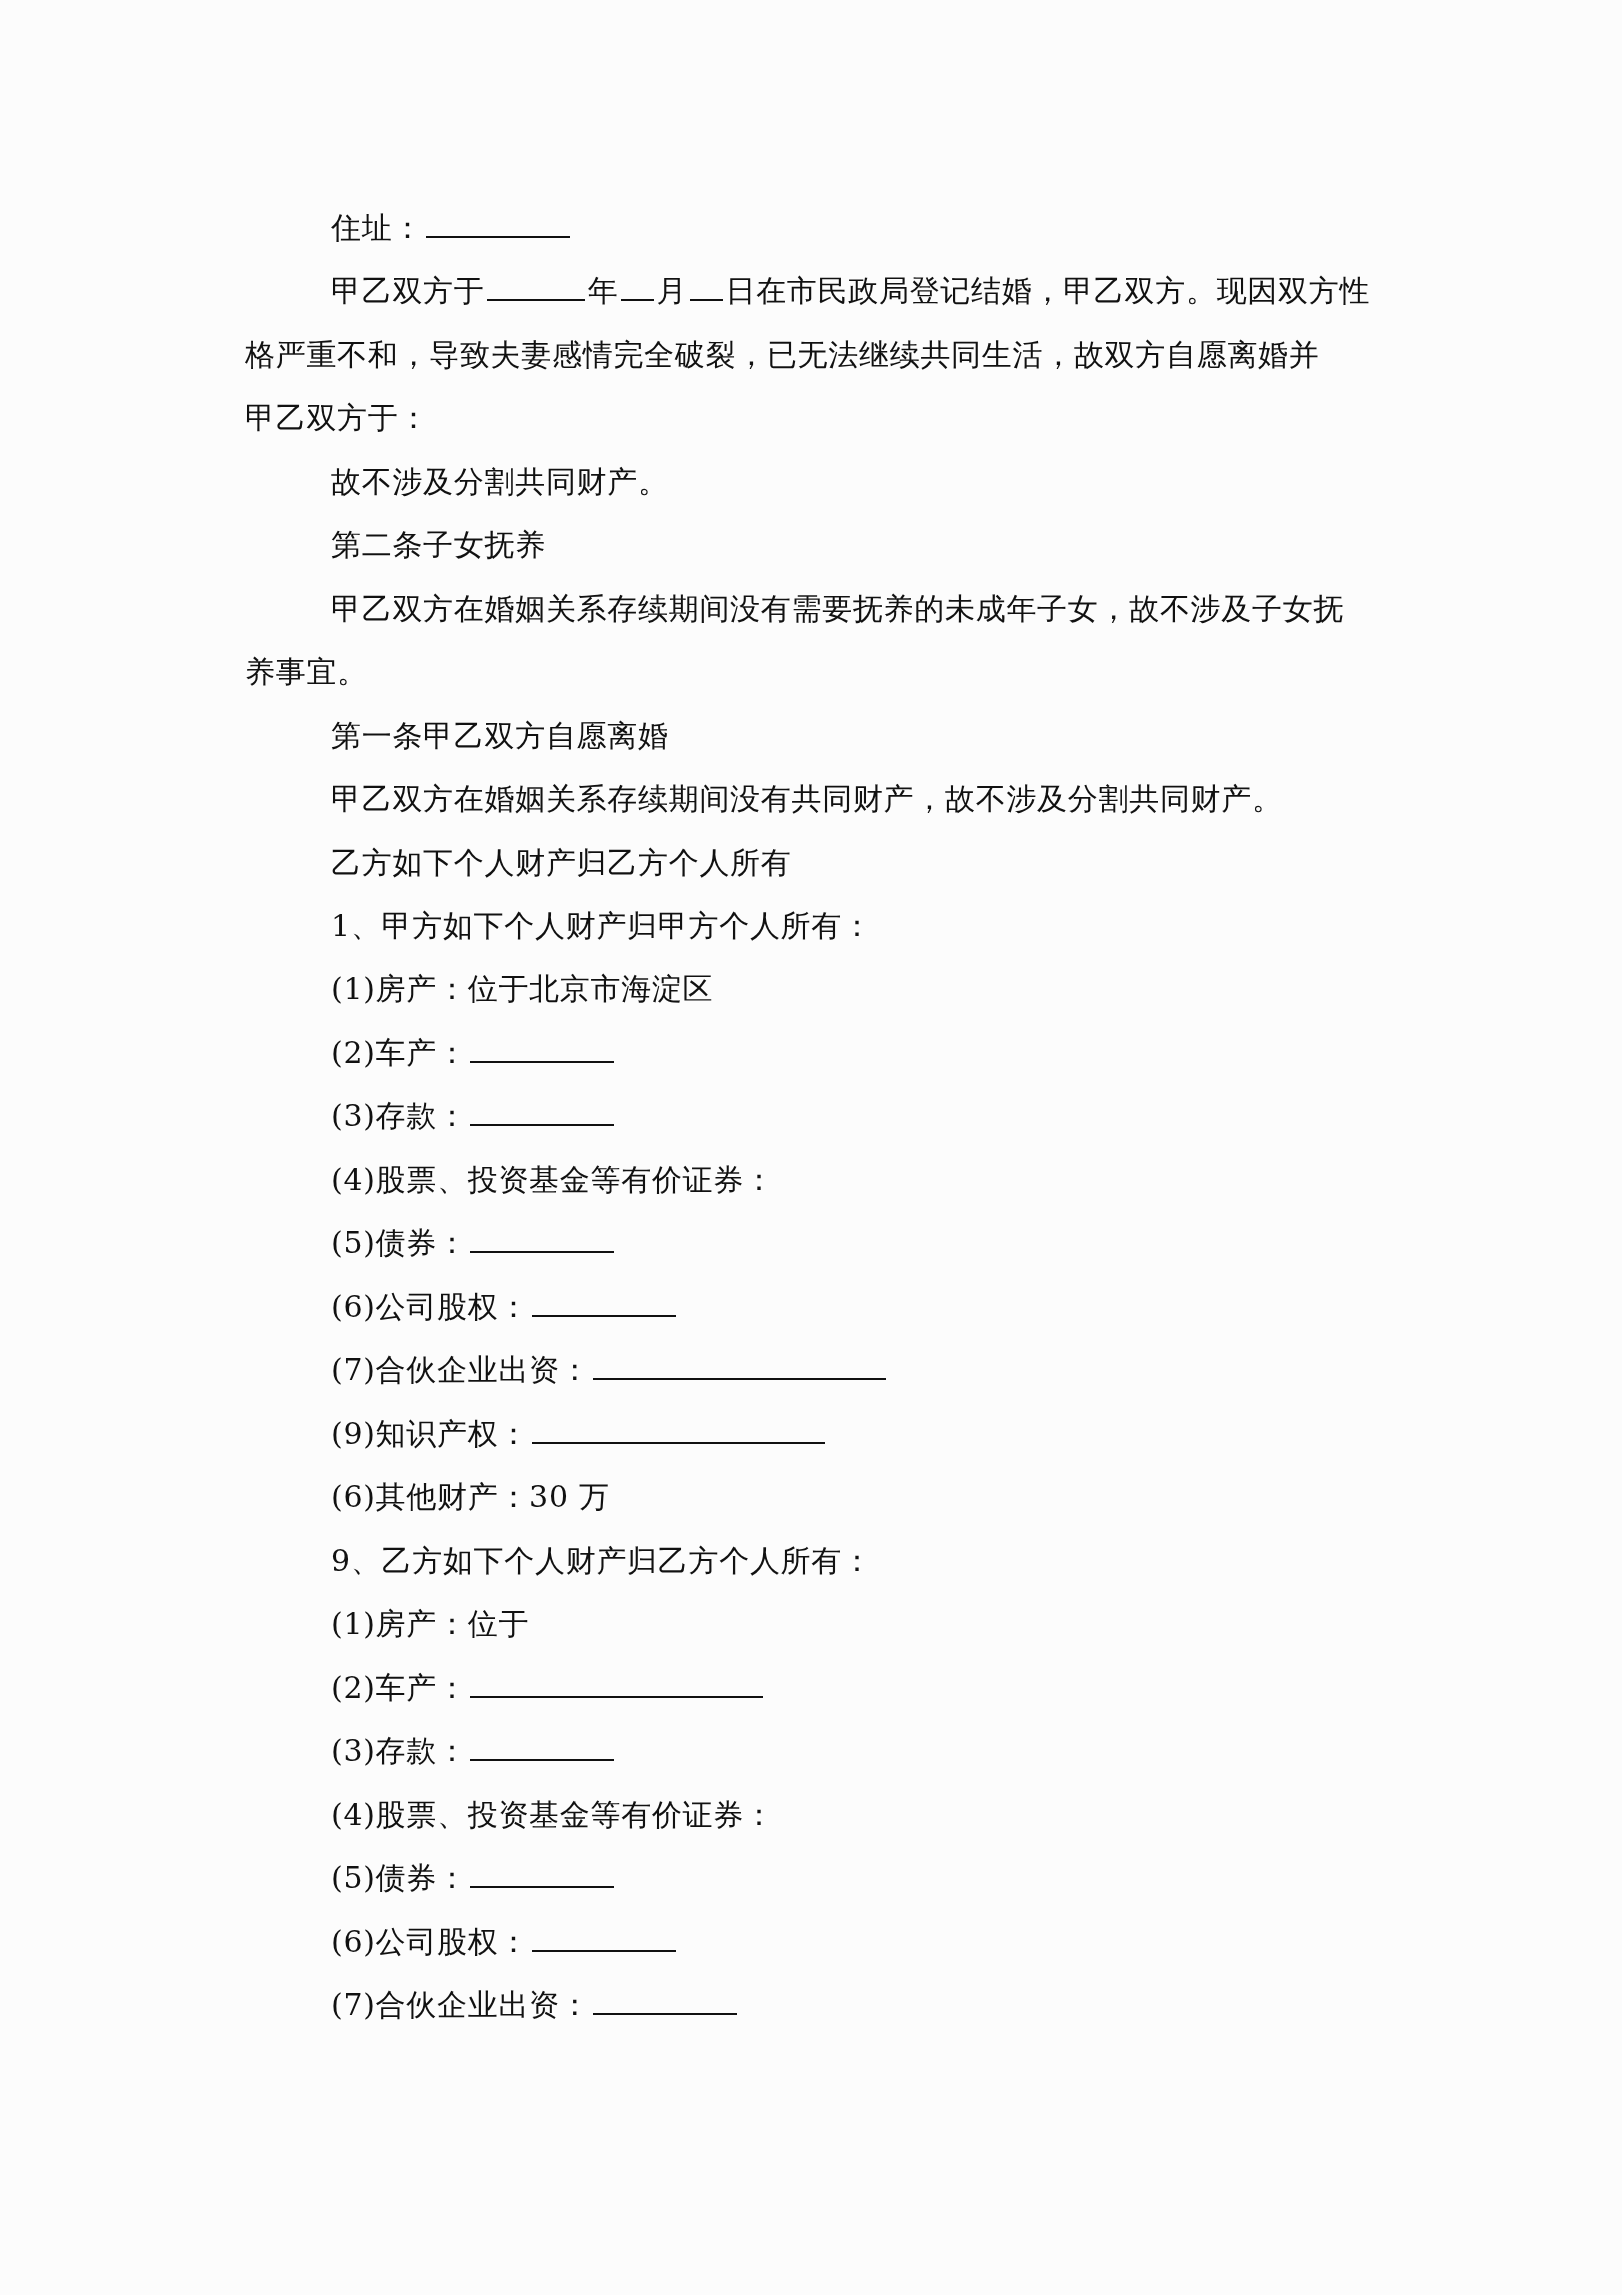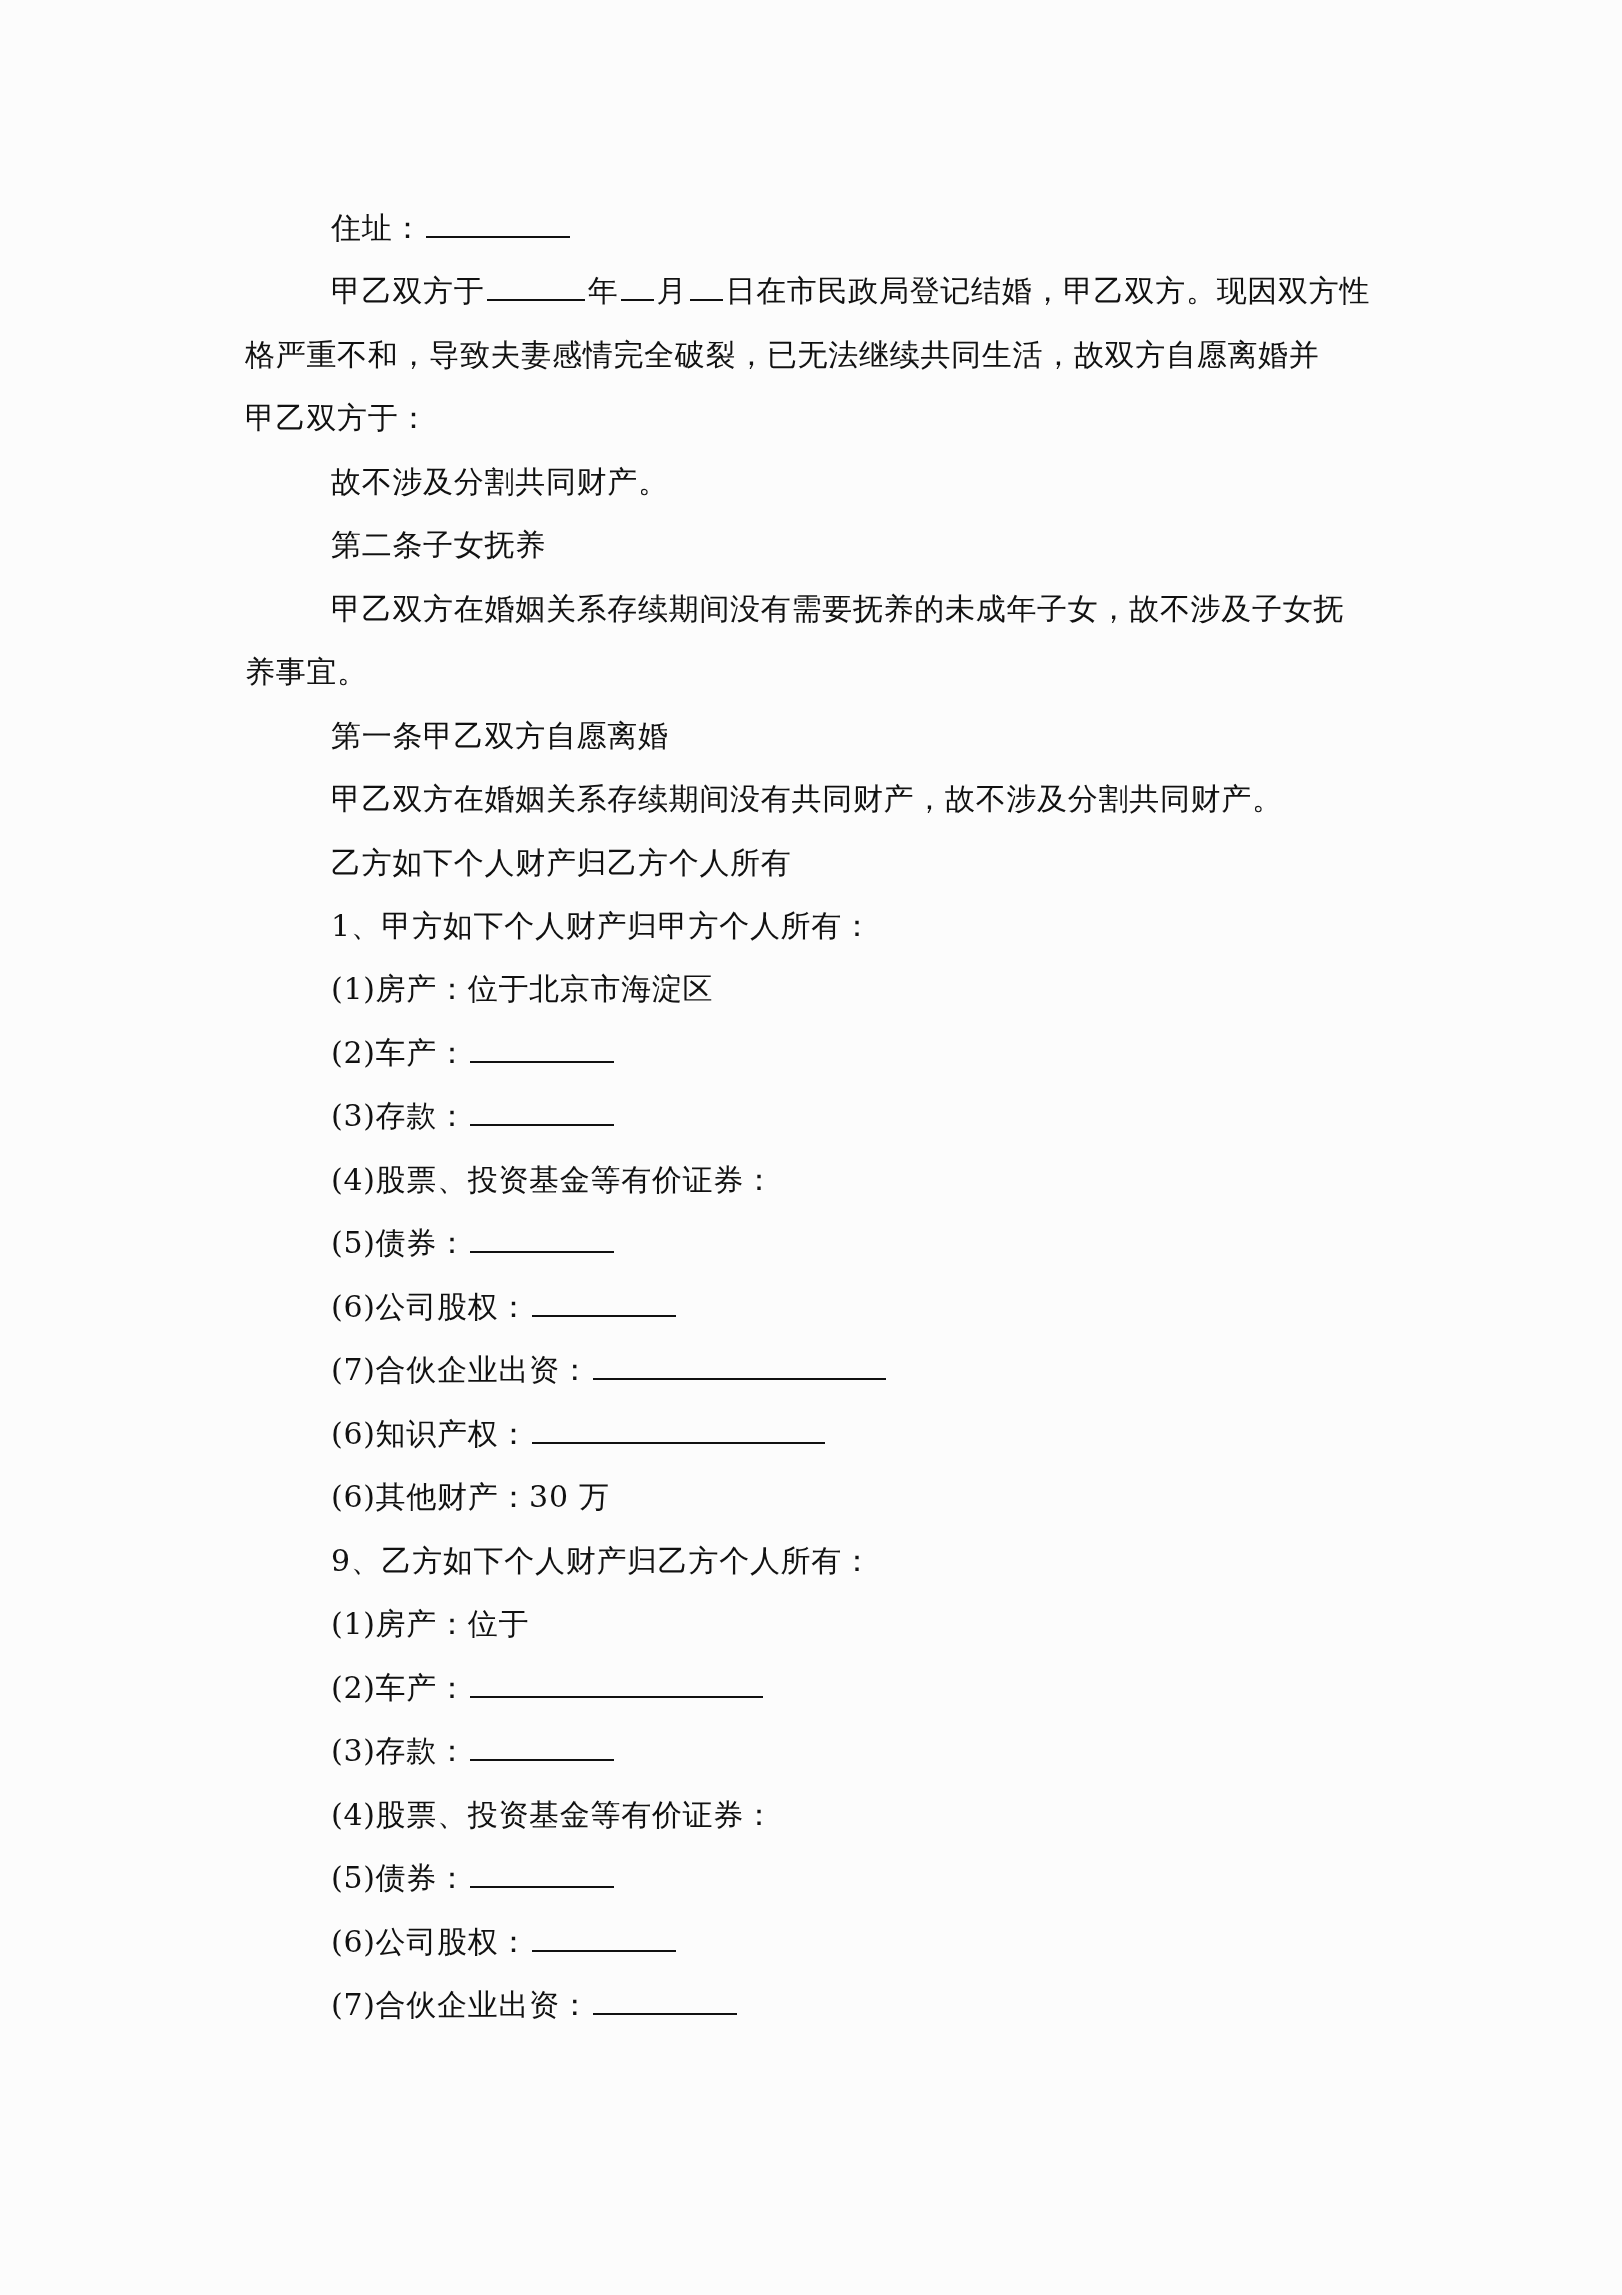--- a/index.html
+++ b/index.html
@@ -83,21 +83,21 @@
   <div class="line indent" style="top:1027px">
     <span>(5)债券：</span><span class="blank b-short"></span>
   </div>
   <div class="line indent" style="top:1091px">
     <span>(6)公司股权：</span><span class="blank b-short"></span>
   </div>
   <div class="line indent" style="top:1154px">
     <span>(7)合伙企业出资：</span><span class="blank b-long"></span>
   </div>
   <div class="line indent" style="top:1218px">
-    <span>(6)知识产权：</span><span class="blank b-long"></span>
+    <span>(9)知识产权：</span><span class="blank b-long"></span>
   </div>
   <div class="line indent" style="top:1281px">
     <span>(6)其他财产：</span><span>30 万</span>
   </div>
 
   <div class="line indent" style="top:1345px">9、乙方如下个人财产归乙方个人所有：</div>
 
   <div class="line indent" style="top:1408px">
     <span>(1)房产：</span><span>位于</span>
   </div>

